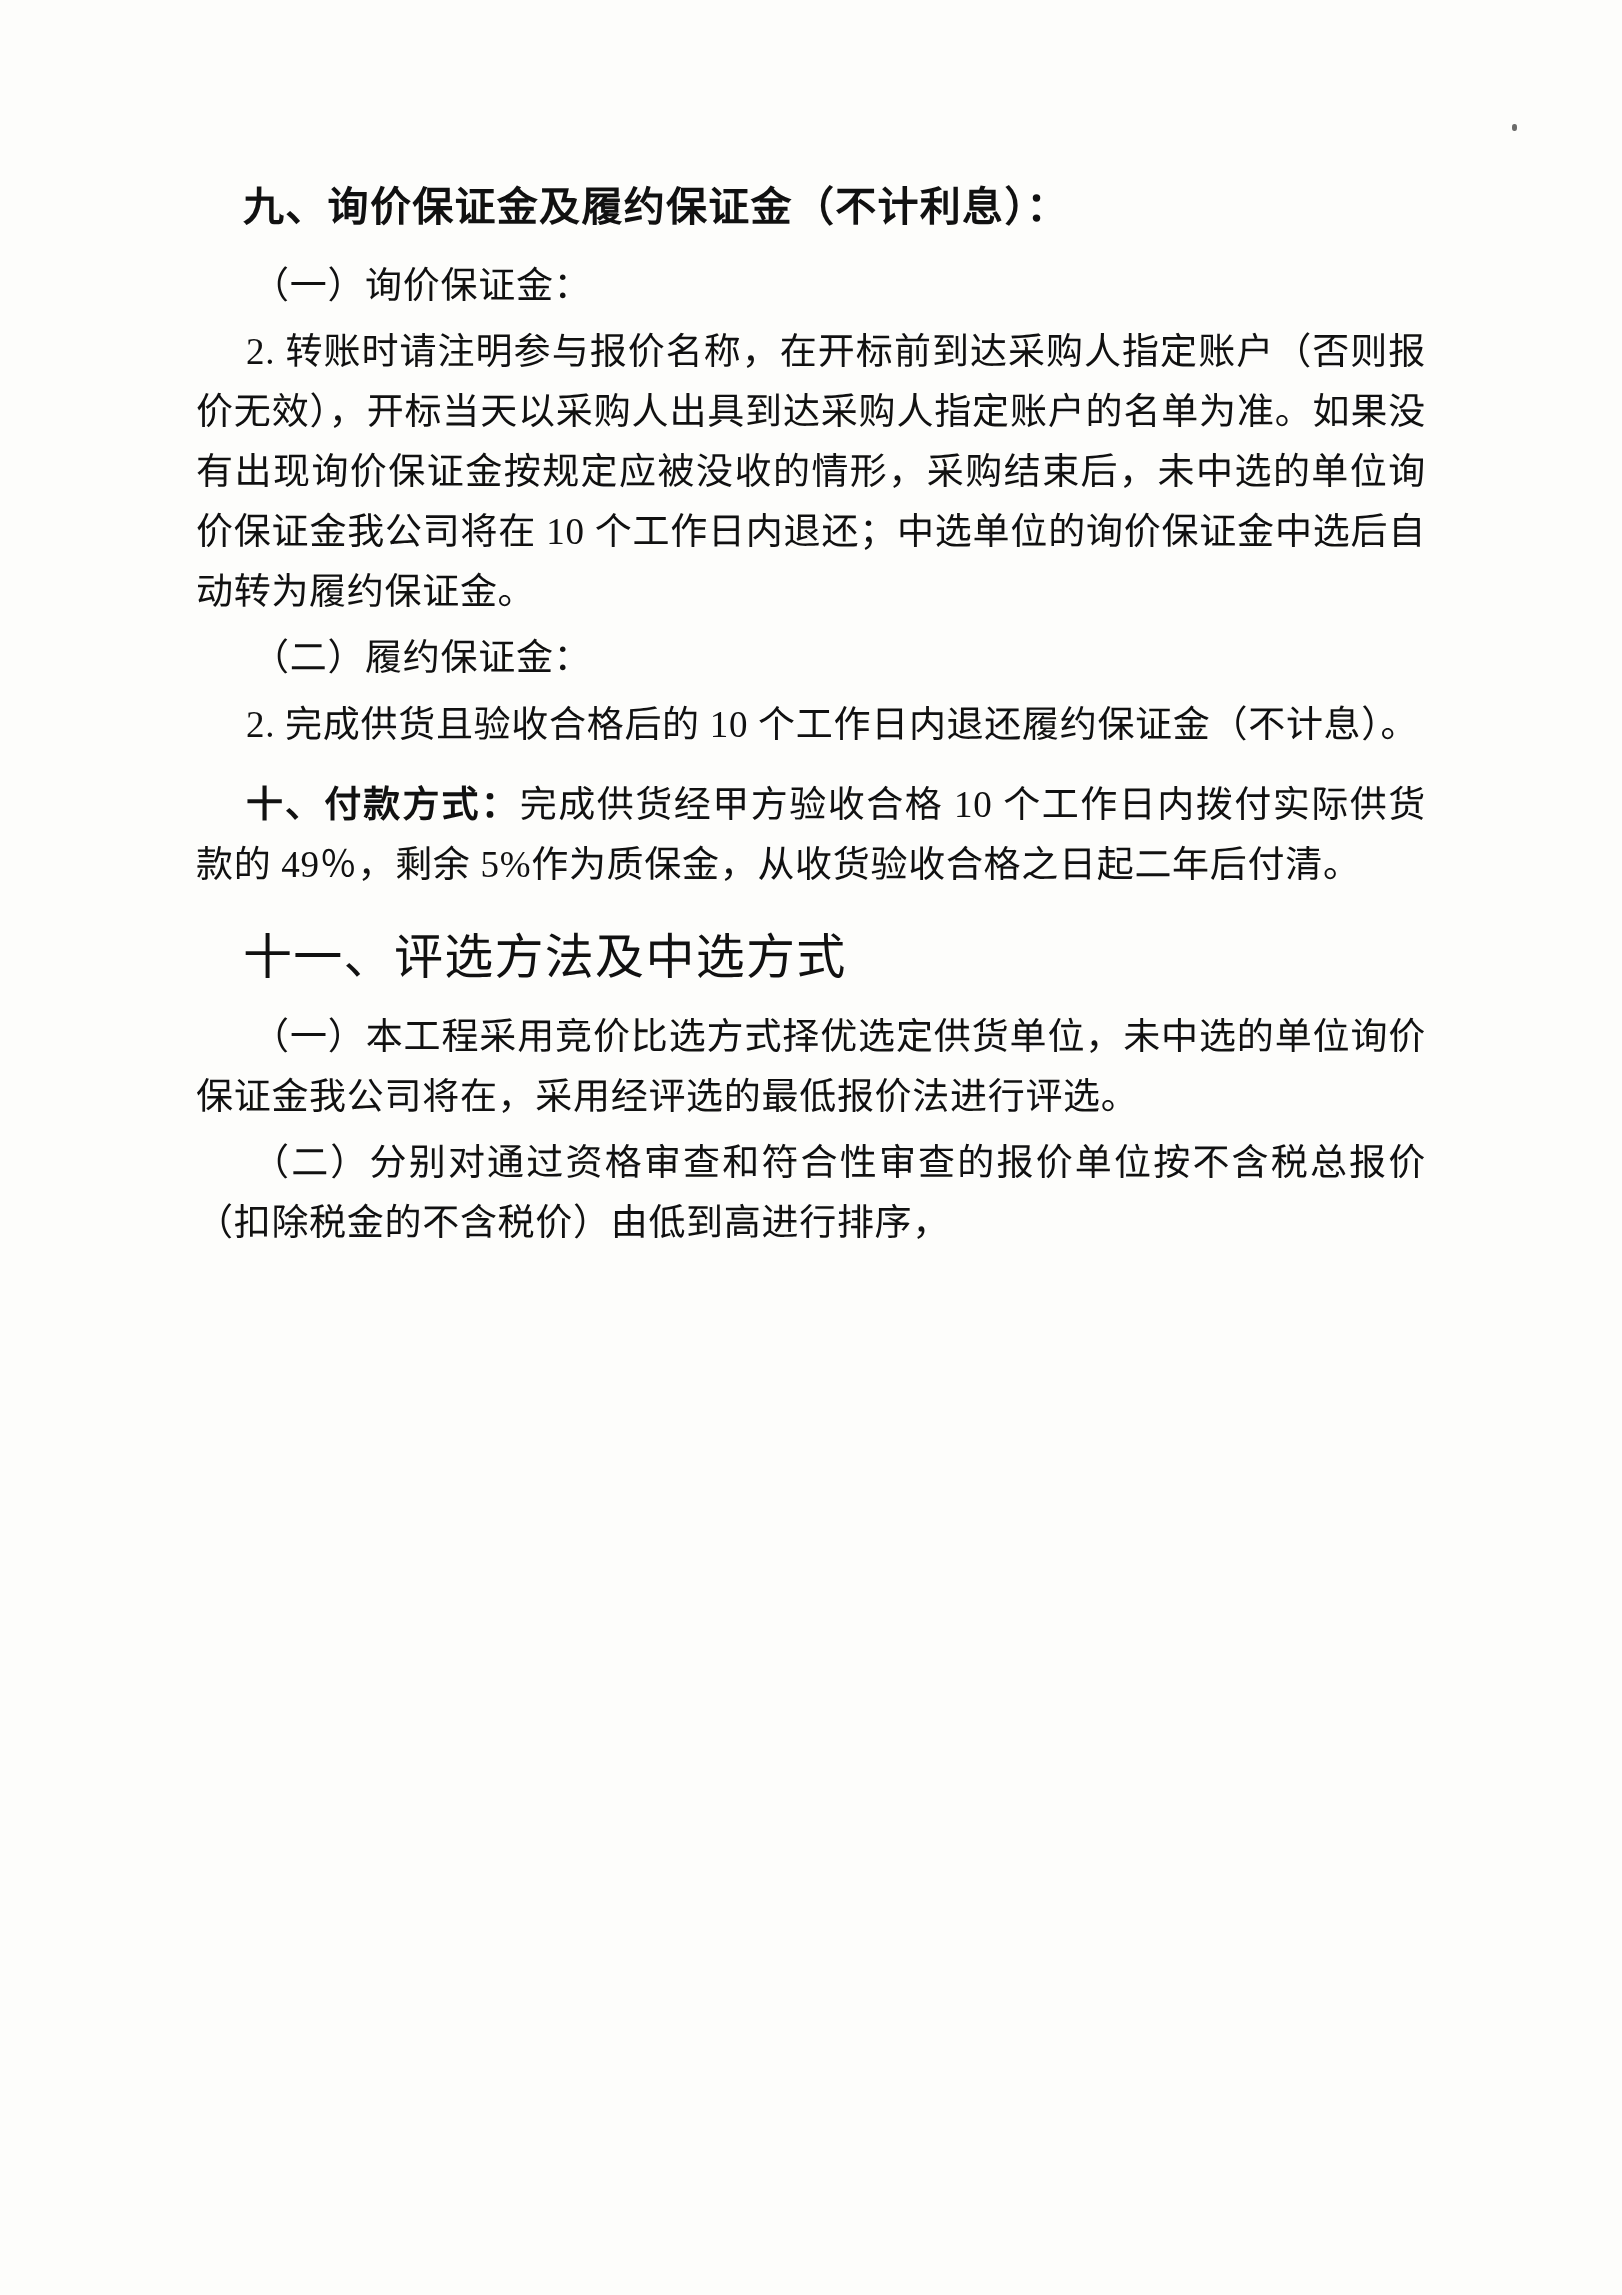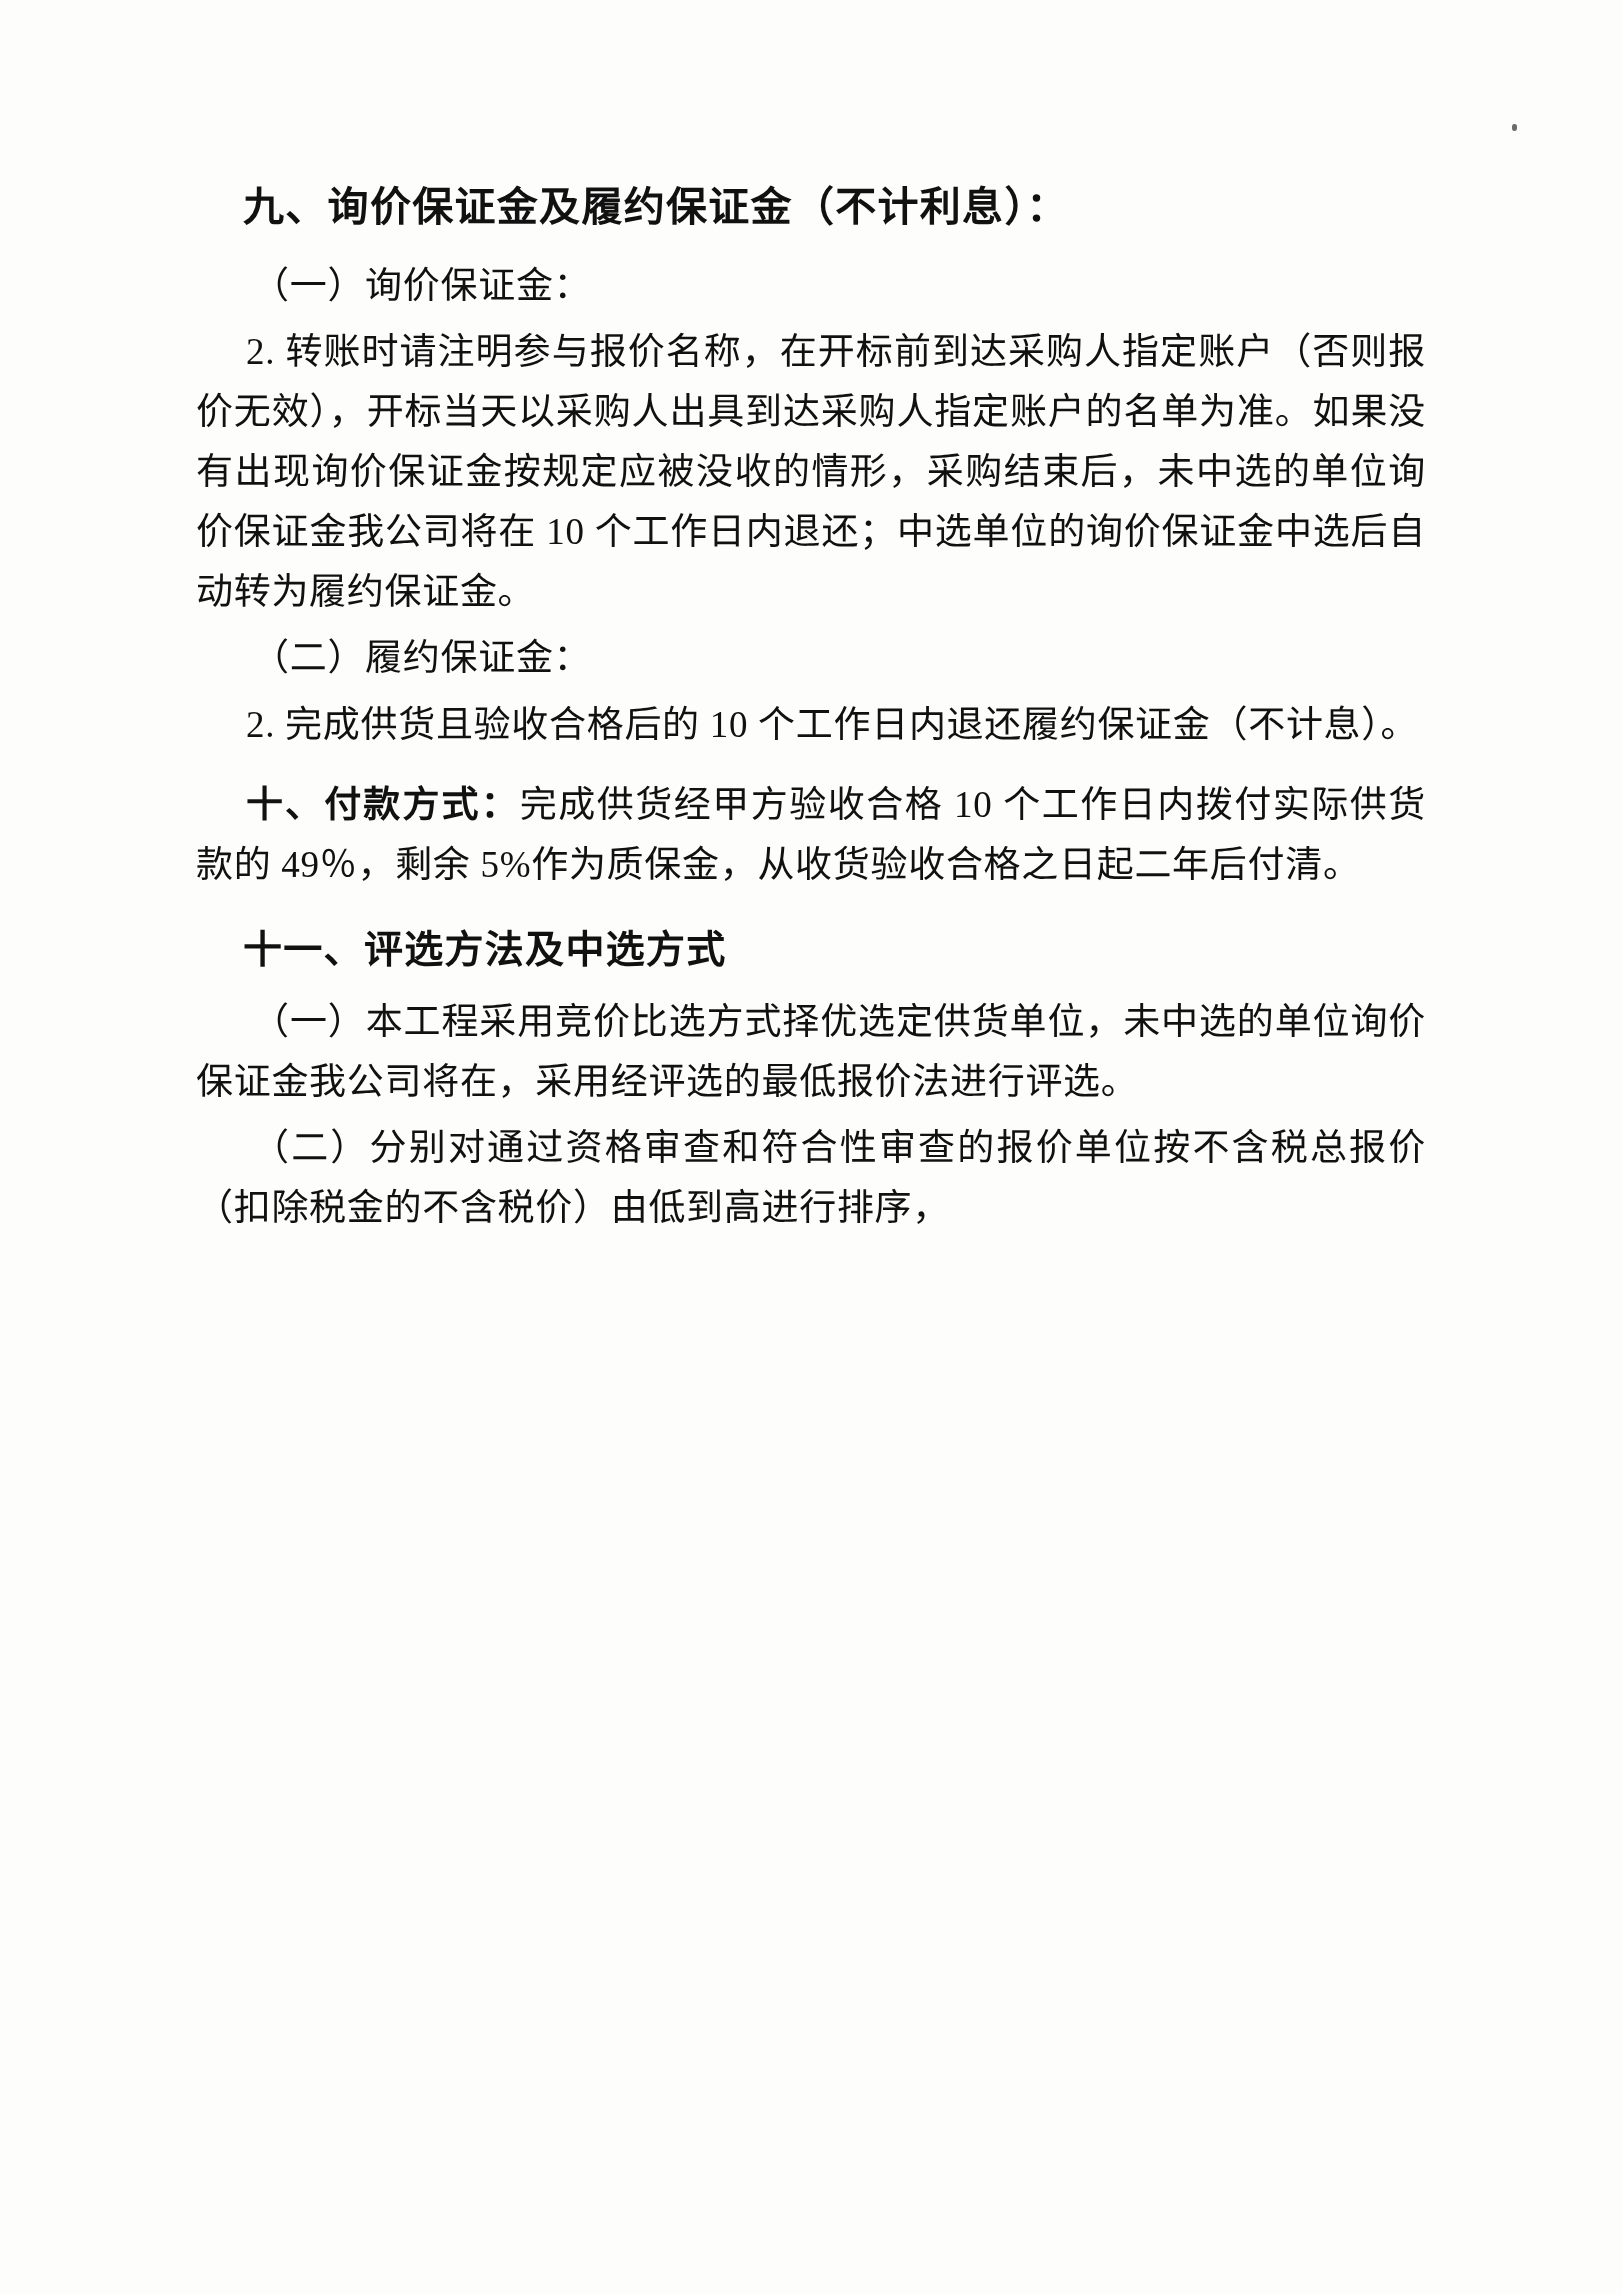--- a/index.html
+++ b/index.html
@@ -37,22 +37,22 @@
   }
   .h-title {
     font-size: 41px;
     font-weight: bold;
     letter-spacing: 1.3px;
     line-height: 1.5;
     margin: 0 0 17px 0;
     text-indent: 47px;
   }
   .h-title2 {
-    font-size: 39px;
-    font-weight: bold;
+    font-size: 49px;
+    font-weight: normal;
     letter-spacing: 1.3px;
     line-height: 1.5;
     margin: 26px 0 11.8px 0;
     text-indent: 47px;
   }
   p {
     font-size: 37px;
     line-height: 1.62;
     margin: 0 0 6.5px 0;
     letter-spacing: 0.7px;

